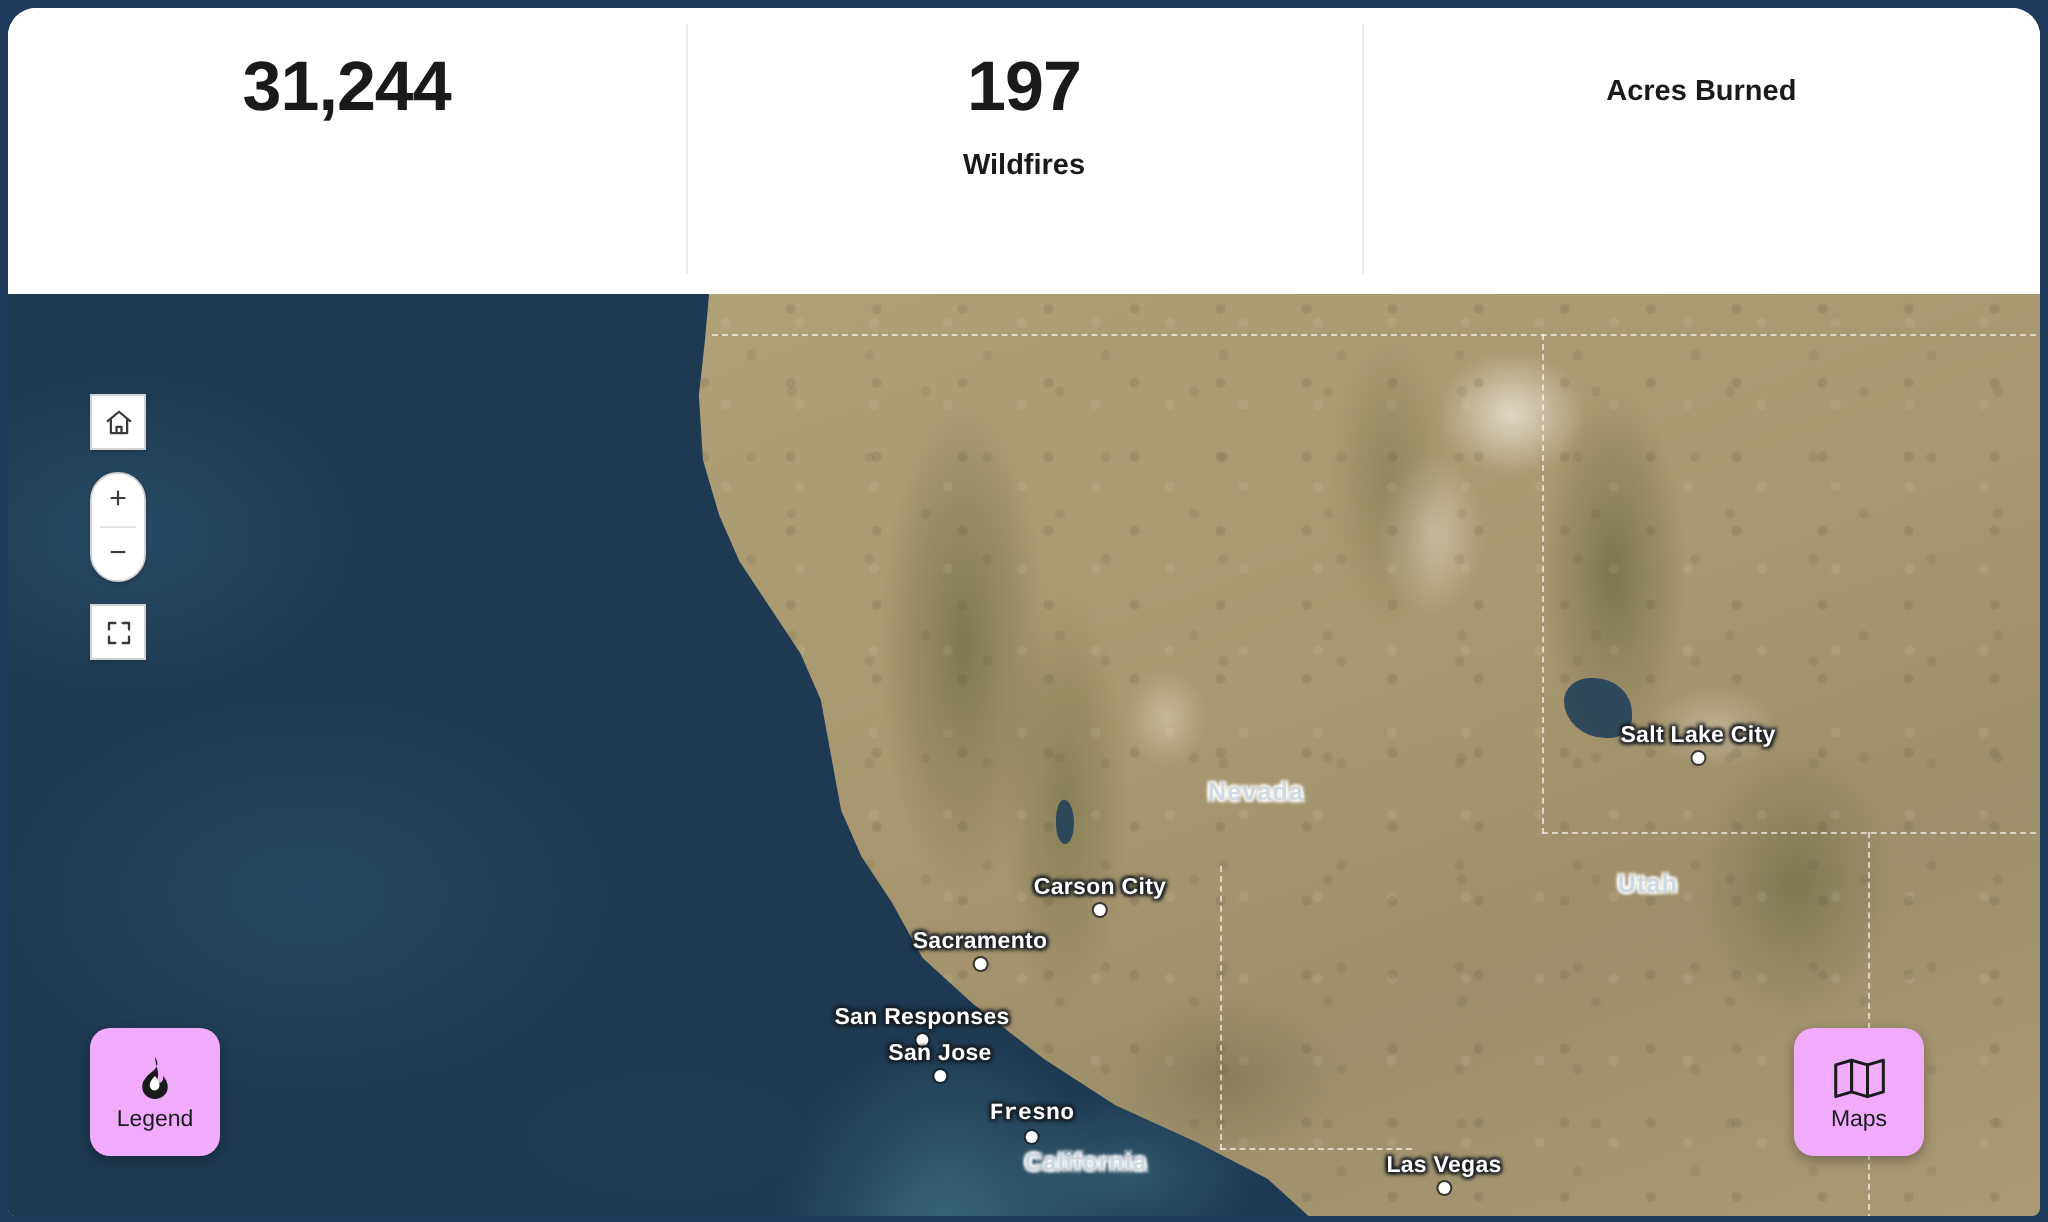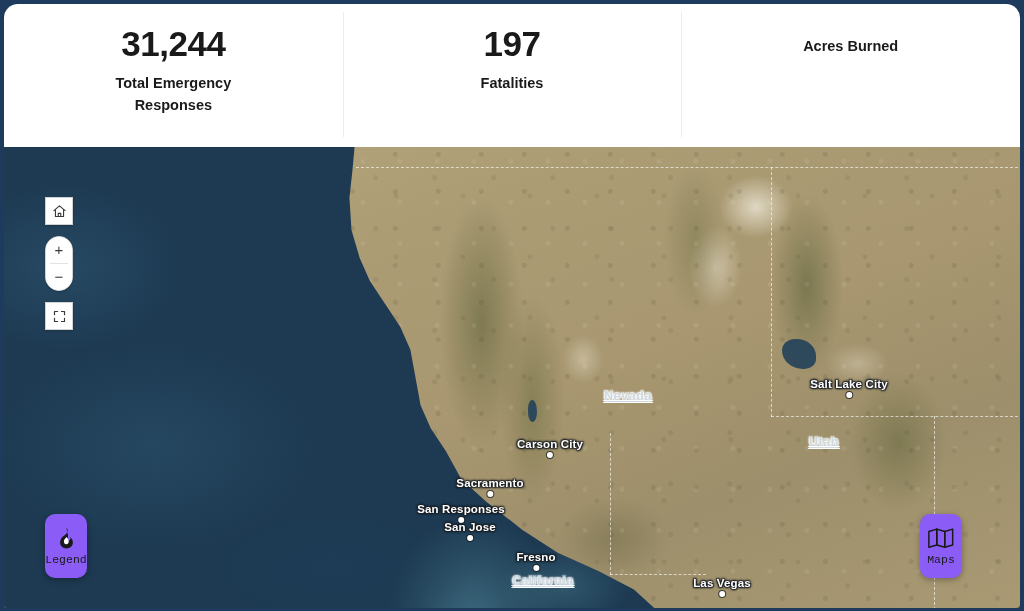--- a/index.html
+++ b/index.html
@@ -29,21 +29,20 @@
     background: #ffffff;
   }
 
   
   .stats-bar {
     position: relative;
     display: flex;
     width: 100%;
     height: 143px;
     background: #ffffff;
-    border-radius: 18px;
   }
 
   .stat-cell {
     position: relative;
     flex: 1 1 0;
     display: flex;
     flex-direction: column;
     align-items: center;
     padding-top: 22px;
   }
@@ -212,21 +211,20 @@
   .map-label.state .txt {
     font-size: 12.5px;
     font-weight: 700;
     color: #cfd9e2;
     letter-spacing: .6px;
     text-shadow:
       -1px -1px 1.5px rgba(255,255,255,.9),
        1px -1px 1.5px rgba(255,255,255,.9),
       -1px  1px 1.5px rgba(255,255,255,.9),
        1px  1px 1.5px rgba(255,255,255,.9);
-    text-decoration: underline;
   }
   .map-label.state.big .txt { font-size: 12px; }
 
   
   .ctrl-stack {
     position: absolute;
     left: 41px;
     top: 50px;
     display: flex;
     flex-direction: column;
@@ -268,59 +266,57 @@
   .zoom-pill .sep {
     height: 1px;
     background: #e2e2e2;
     margin: 0 4px;
   }
 
   
   .corner-btn {
     position: absolute;
     bottom: 30px;
-    width: 42px;
+    width: 65px;
     height: 64px;
-    background: #8b5cf6;
+    background: #f0abfc;
     border-radius: 10px;
     display: flex;
     flex-direction: column;
     align-items: center;
     justify-content: center;
     gap: 4px;
     box-shadow: 0 2px 6px rgba(0,0,0,.3);
     cursor: pointer;
     z-index: 20;
-    font-family: Liberation Mono, monospace;
   }
   .corner-btn.legend { left: 41px; }
   .corner-btn.maps { right: 58px; }
   .corner-btn .cb-label {
     font-size: 11.5px;
     font-weight: 400;
     color: #1a1a1a;
   }
   .corner-btn .cb-icon { line-height: 0; }
 </style>
 </head>
 <body>
 
 <div id="app">
   <div class="frame">
 
     <div class="stats-bar">
 
       <div class="stat-cell">
         <div class="stat-value">31,244</div>
-        <div class="stat-label">Total Emergency Responses</div>
       </div>
 
       <div class="stat-cell">
         <div class="stat-value">197</div>
-        <div class="stat-label">Fatalities</div>
+        <div class="stat-label">Wildfires</div>
       </div>
 
       <div class="stat-cell">
         <div class="stat-label">Acres Burned</div>
       </div>
 
 
 
     </div>
 
@@ -335,41 +331,41 @@
         <div class="lake" style="left:778px; top:192px; width:34px; height:30px; border-radius:40% 60% 35% 65%;"></div>
 
         <div class="state-border" style="left:352px; top:20px; width:672px;"></div>
         <div class="state-border vert" style="left:767px; top:20px; height:250px;"></div>
         <div class="state-border" style="left:767px; top:269px; width:257px;"></div>
         <div class="state-border vert" style="left:930px; top:269px; height:199px;"></div>
         <div class="state-border vert" style="left:606px; top:286px; height:142px;"></div>
         <div class="state-border" style="left:606px; top:427px; width:96px;"></div>
       </div>
 
-      <div class="map-label" style="left:845px; top:237px;">
+      <div class="map-label" style="left:845px; top:221px;">
         <span class="txt">Salt Lake City</span>
         <span class="dot"></span>
       </div>
       <div class="map-label" style="left:546px; top:297px;">
         <span class="txt">Carson City</span>
         <span class="dot"></span>
       </div>
-      <div class="map-label" style="left:486px; top:336px;">
+      <div class="map-label" style="left:486px; top:324px;">
         <span class="txt">Sacramento</span>
         <span class="dot"></span>
       </div>
       <div class="map-label" style="left:457px; top:362px;">
         <span class="txt">San Responses</span>
         <span class="dot"></span>
       </div>
       <div class="map-label" style="left:466px; top:380px;">
         <span class="txt">San Jose</span>
         <span class="dot"></span>
       </div>
-      <div class="map-label" style="left:532px; top:410px;">
+      <div class="map-label" style="left:512px; top:410px;font-family:Liberation Mono, monospace;">
         <span class="txt">Fresno</span>
         <span class="dot"></span>
       </div>
       <div class="map-label" style="left:718px; top:436px;">
         <span class="txt">Las Vegas</span>
         <span class="dot"></span>
       </div>
 
       <div class="map-label state" style="left:624px; top:249px;">
         <span class="txt">Nevada</span>

